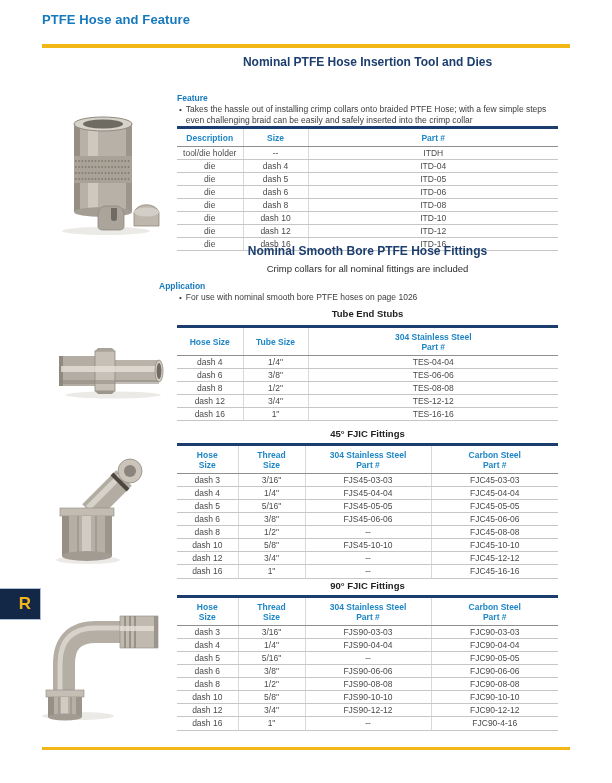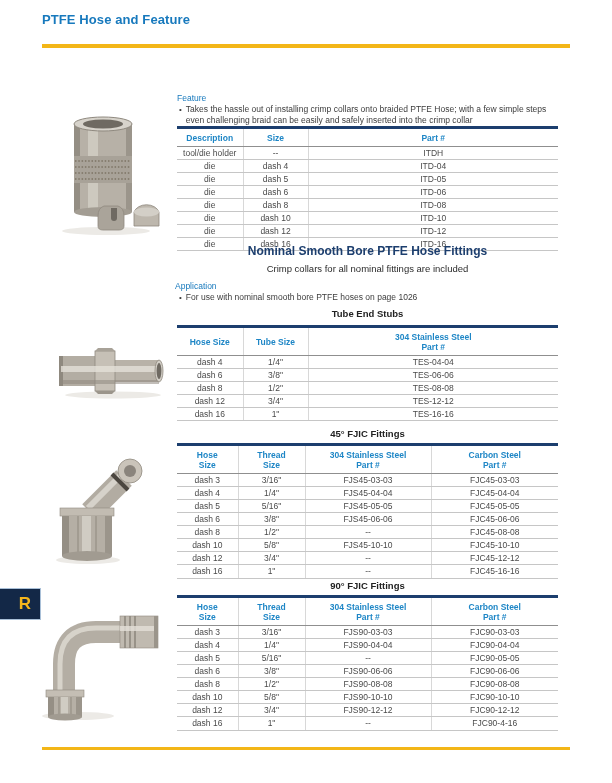--- a/index.html
+++ b/index.html
@@ -19,23 +19,23 @@
   .content-center { left:177px; width:381px; text-align:center; }
   .section-title { font-size:12px; font-weight:bold; color:#1c3e6e; }
   .s1-title { top:55px; }
   .s2-title { top:244px; }
   .s2-subtitle { top:263px; font-size:9.5px; font-weight:normal; color:#2b2b2b; }
   .table-title { font-size:9.5px; font-weight:bold; color:#222; }
   .tt-0 { top:308px; }
   .tt-1 { top:428px; }
   .tt-2 { top:580px; }
 
-  .mini-label { font-size:8.5px; font-weight:normal; color:#1779bd; }
+  .mini-label { font-size:8.5px; font-weight:bold; color:#1779bd; }
   .feature-label { left:177px; top:93px; }
-  .application-label { left:175px; top:281px; }
+  .application-label { left:159px; top:281px; }
 
   .bullet-line { display:flex; gap:4px; font-size:8.5px; color:#3c3c3c; line-height:1.32; }
   .feature-bullet { left:179px; top:104px; width:382px; }
   .application-bullet { left:179px; top:292px; width:382px; }
   .bullet-dot { font-size:8px; line-height:1.4; color:#3c3c3c; }
 
   
   .tablewrap { left:177px; width:381px; }
   .tw-1 { top:126px; }
   .tw-2 { top:325px; }
@@ -74,20 +74,21 @@
   .f-right { width:90px; text-align:right; }
 </style>
 </head>
 <body>
 
 <div id="page">
 
   <div class="abs page-title">PTFE Hose and Feature</div>
   <div class="abs gold-rule rule-top"></div>
 
+  <div class="abs content-center section-title s1-title">Nominal PTFE Hose Insertion Tool and Dies</div>
 
   <div class="abs mini-label feature-label">Feature</div>
   <div class="abs bullet-line feature-bullet">
     <span class="bullet-dot">•</span>
     <span>Takes the hassle out of installing crimp collars onto braided PTFE Hose; with a few simple steps even challenging braid can be easily and safely inserted into the crimp collar</span>
   </div>
 
   <svg class="abs photo photo1" width="112" height="126" viewBox="0 0 112 126">
     <ellipse cx="56" cy="119" rx="44" ry="4" fill="#eceae6"></ellipse>
     <rect x="24" y="12" width="58" height="88" fill="#b7b1a7"></rect>

